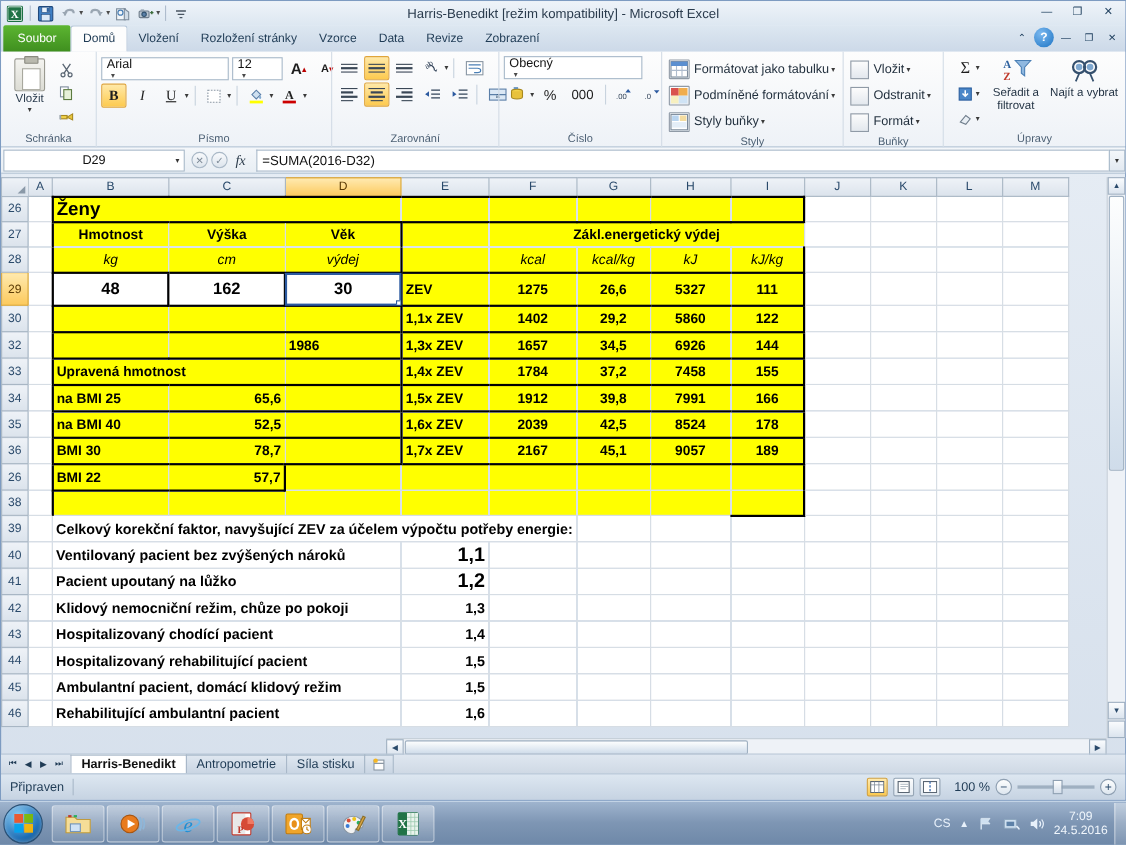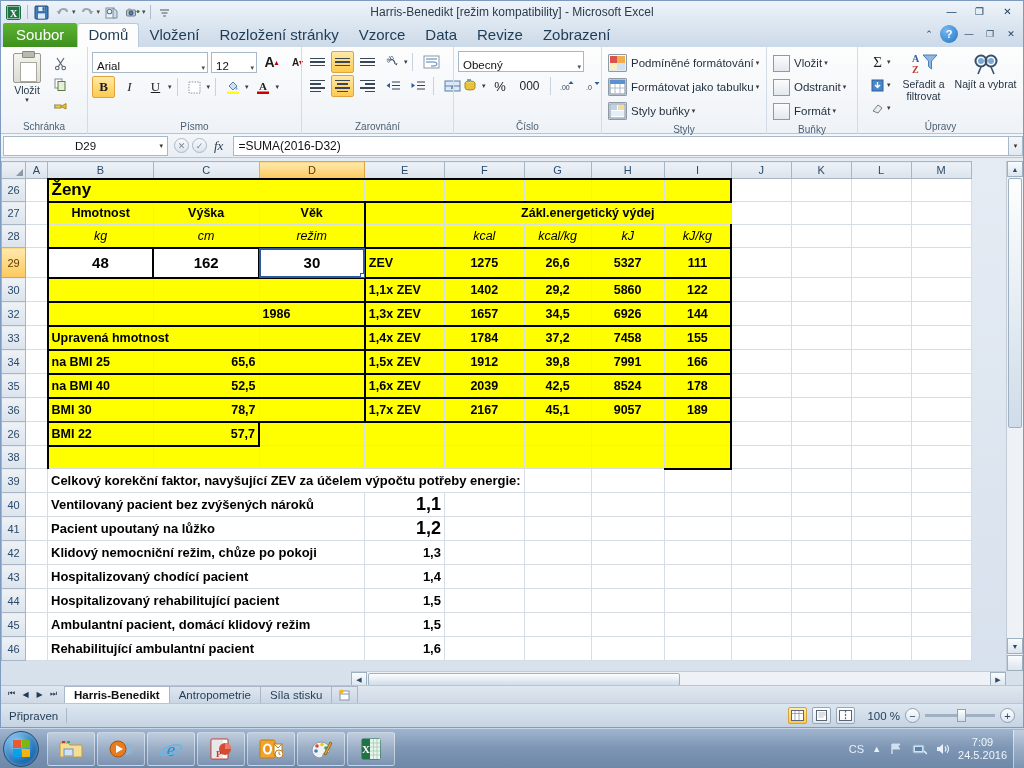--- a/index.html
+++ b/index.html
@@ -42,21 +42,21 @@
     justify-content: center; font-size: 10px; color: #1c3d5c;
   }
 
   
   .tabrow {
     height: 24px; display: flex; align-items: flex-end;
     background: linear-gradient(#dde7f1, #ccd9e8);
     position: relative; padding-left: 2px;
   }
   .rtab {
-    padding: 3px 10px 4px; font-size: 15px; color: #1f3b55;
+    padding: 3px 10px 4px; font-size: 11px; color: #1f3b55;
     line-height: 16px; cursor: default; border-radius: 3px 3px 0 0;
   }
   .rtab.file {
     background: linear-gradient(#5cb531, #3f8f1f); color: #fff;
     padding: 4px 13px 4px; font-weight: normal; border-radius: 2px 2px 0 0;
   }
   .rtab.active { background: #fdfdfd; border: 1px solid #b8c9db; border-bottom: none; }
   .help-group { position: absolute; right: 2px; top: 2px; display: flex; align-items: center; gap: 1px; }
   .help-btn {
     width: 18px; height: 18px; border-radius: 50%;
@@ -94,22 +94,22 @@
     background: #fff; border: 1px solid #a8a89e;
   }
   .paste-lbl { font-size: 10.5px; color: #2a3b4d; margin-top: 1px; }
   .mini-col { display: flex; flex-direction: column; gap: 1px; padding-top: 2px; }
   .mini-ico { width: 22px; height: 20px; display: flex; align-items: center; justify-content: center; font-size: 13px; }
 
   
   .fg-row { display: flex; align-items: center; gap: 3px; margin-bottom: 3px; }
   .combo {
     height: 21px; border: 1px solid #a7b8c9; background: #fff;
-    display: flex; align-items: flex-end; padding: 0 2px 0 4px;
-    font-size: 11.5px; color: #111;
+    display: flex; align-items: flex-start; padding: 0 2px 0 4px;
+    font-size: 11.5px; color: #111; flex-direction: column;
   }
   .combo .cv { flex: 1; }
   .combo .carr { font-size: 7px; color: #4a4a4a; padding-left: 4px; }
   .tbtn {
     width: 23px; height: 22px; display: flex; align-items: center;
     justify-content: center; font-size: 13px; color: #1d1d1d; border-radius: 2px;
   }
   .tbtn.on {
     background: linear-gradient(#ffe9a8, #fdca4f); border: 1px solid #e0a53a;
   }
@@ -578,39 +578,39 @@
         </div>
       </div>
       <div class="rgroup-label">Číslo</div>
     </div>
 
     <div class="rgroup" style="width:165px">
       <div class="rgroup-body" style="flex-direction:column;padding-left:2px">
         <div class="st-row">
           <span class="st-ico">
             <svg width="17" height="16" viewBox="0 0 17 16">
+                <rect x="1" y="1" width="15" height="14" fill="#fff" stroke="#7d8c9c"></rect>
+                <rect x="1" y="1" width="15" height="4" fill="#5b8fd0"></rect>
+                <path d="M1 9 h15 M6 5 v10 M11 5 v10" stroke="#aebccd"></path>
+              </svg>
+          </span>
+          <span>Formátovat jako tabulku</span>
+          <span class="arrow-s">▾</span>
+        </div>
+        <div class="st-row">
+          <span class="st-ico">
+            <svg width="17" height="16" viewBox="0 0 17 16">
                 <rect x="1" y="1" width="15" height="14" fill="#fdfdfd"></rect>
                 <rect x="1" y="1" width="7" height="7" fill="#d9534f"></rect>
                 <rect x="8" y="1" width="8" height="7" fill="#f0ad4e"></rect>
                 <rect x="1" y="8" width="7" height="7" fill="#f7f0c0"></rect>
                 <rect x="8" y="8" width="8" height="7" fill="#cfe3f5"></rect>
               </svg>
           </span>
           <span>Podmíněné formátování</span>
-          <span class="arrow-s">▾</span>
-        </div>
-        <div class="st-row">
-          <span class="st-ico">
-            <svg width="17" height="16" viewBox="0 0 17 16">
-                <rect x="1" y="1" width="15" height="14" fill="#fff" stroke="#7d8c9c"></rect>
-                <rect x="1" y="1" width="15" height="4" fill="#5b8fd0"></rect>
-                <path d="M1 9 h15 M6 5 v10 M11 5 v10" stroke="#aebccd"></path>
-              </svg>
-          </span>
-          <span>Formátovat jako tabulku</span>
           <span class="arrow-s">▾</span>
         </div>
         <div class="st-row">
           <span class="st-ico">
             <svg width="17" height="16" viewBox="0 0 17 16">
                 <rect x="1" y="1" width="15" height="14" fill="#fff" stroke="#7d8c9c"></rect>
                 <rect x="2" y="2" width="6" height="5" fill="#b8d4ef"></rect>
                 <rect x="9" y="2" width="6" height="5" fill="#f3dca0"></rect>
                 <rect x="2" y="8" width="13" height="5" fill="#e4eef8"></rect>
               </svg>
@@ -753,21 +753,21 @@
         <td class="cell wh"></td>
         <td class="cell wh"></td>
         <td class="cell wh"></td>
       </tr>
 
       <tr>
         <td class="rowhead" style="height:21px">28</td>
         <td class="cell wh"></td>
         <td class="cell yl it ctr bk-l bk-b">kg</td>
         <td class="cell yl it ctr bk-b">cm</td>
-        <td class="cell yl it ctr bk-b bk-r">režim</td>
+        <td class="cell yl it ctr bk-b bk-r">výdej</td>
         <td class="cell yl bk-b"></td>
         <td class="cell yl it ctr bk-b">kcal</td>
         <td class="cell yl it ctr bk-b">kcal/kg</td>
         <td class="cell yl it ctr bk-b">kJ</td>
         <td class="cell yl it ctr bk-b bk-r">kJ/kg</td>
         <td class="cell wh"></td>
         <td class="cell wh"></td>
         <td class="cell wh"></td>
         <td class="cell wh"></td>
       </tr>

